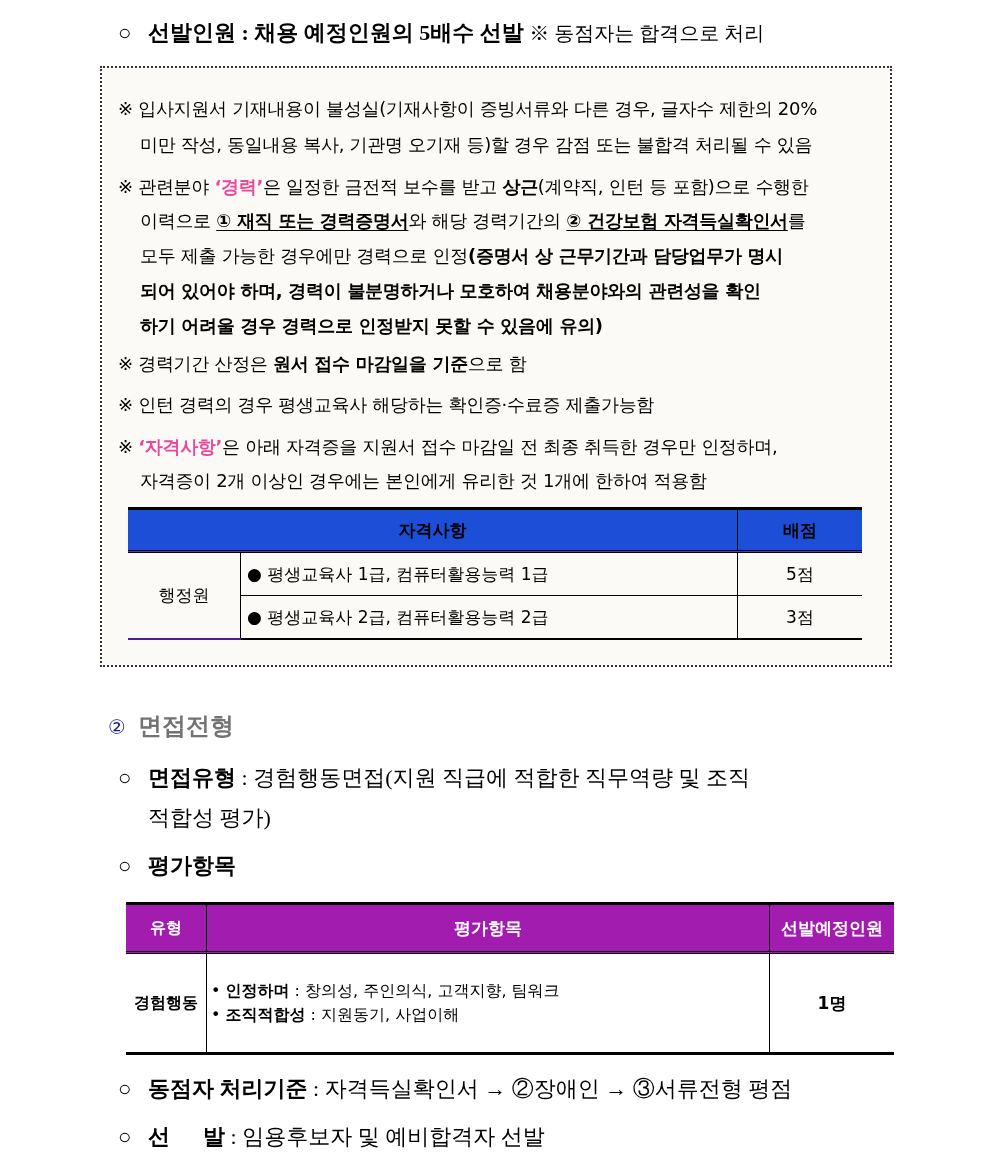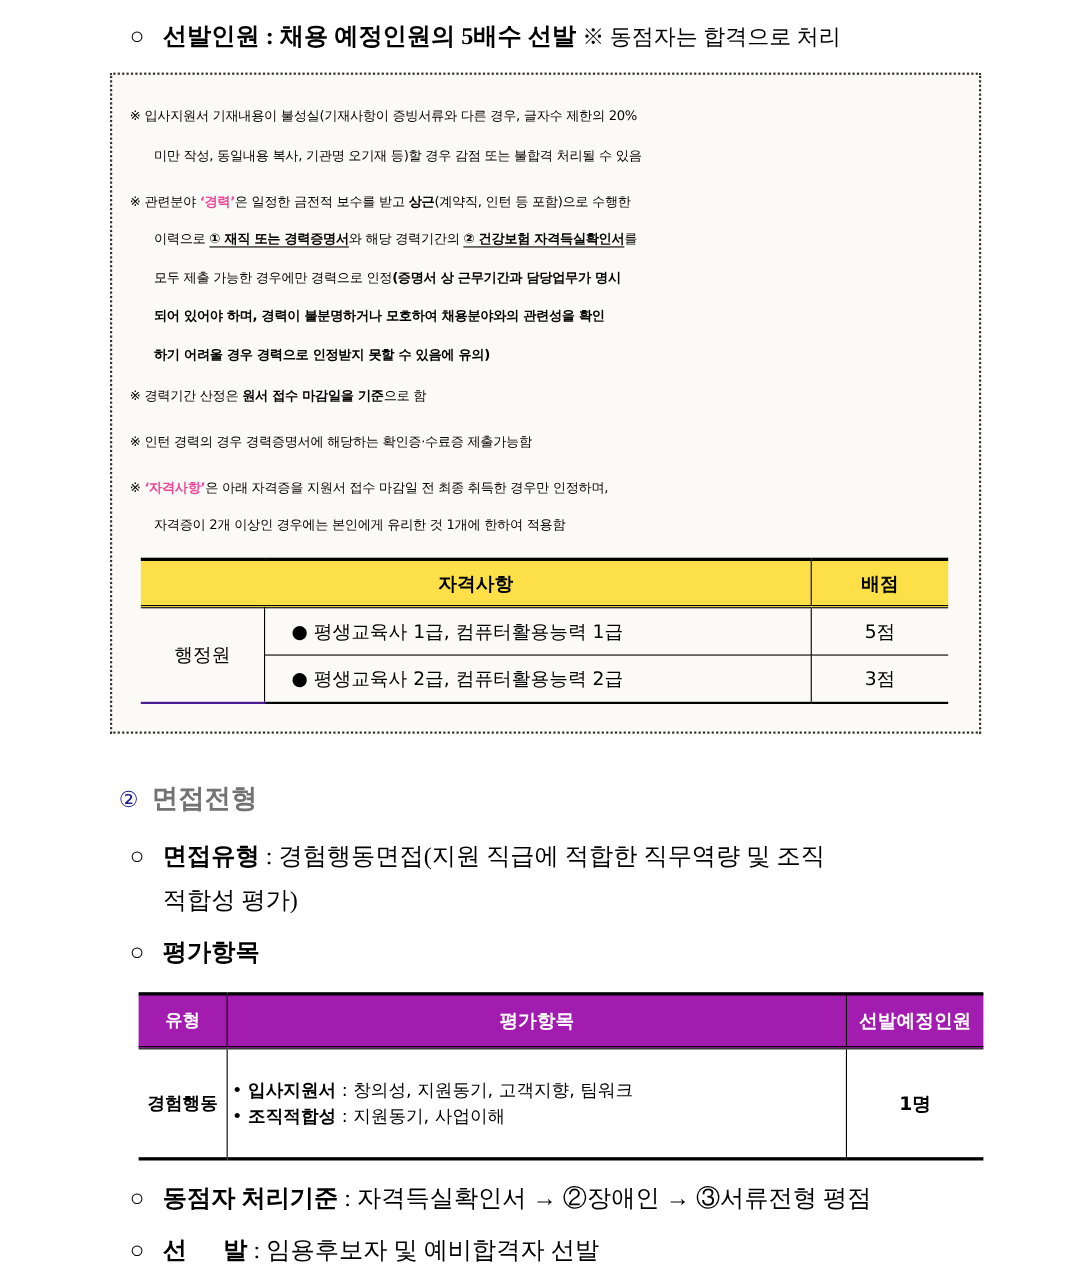--- a/index.html
+++ b/index.html
@@ -14,31 +14,31 @@
   .u { text-decoration: underline; text-underline-offset: 3px; font-weight: bold; }
 
   
   #top-line { left: 118px; top: 18px; font-size: 22px; }
   #top-line .head { font-weight: bold; }
   #top-line .note { font-size: 20px; }
 
   
   #notice-box { left: 100px; top: 66px; width: 792px; height: 601px;
                 background: #fbfaf6; border: 2px dotted #333; box-sizing: border-box; }
-  .note-line { left: 118px; font-size: 12px; letter-spacing: -0.3px; }
+  .note-line { left: 118px; font-size: 18px; letter-spacing: -0.3px; }
   .indent { left: 140px; }
 
   
   #qual-table { left: 128px; top: 507px; width: 734px; border-collapse: collapse; font-size: 17px; }
-  #qual-table th { background: #fde047; font-weight: bold; height: 38px;
+  #qual-table th { background: #1d4ed8; font-weight: bold; height: 38px;
                    border-top: 3px solid #000; border-bottom: 3px double #000; }
   #qual-table td { height: 40px; border-bottom: 1px solid #000; }
   #qual-table tr.last td { border-bottom: 2px solid #000; }
   #qual-table .c-left { border-right: 1px solid #000; text-align: center; width: 110px; }
-  #qual-table .c-mid { border-right: 1px solid #000; padding-left: 24px; }
+  #qual-table .c-mid { border-right: 1px solid #000; padding-left: 6px; }
   #qual-table .c-right { text-align: center; width: 122px; }
   #qual-table th.h-mid { border-right: 1px solid #000; }
 
   
   #sec2-title { left: 108px; top: 710px; font-size: 24px; }
   #sec2-title .num { color: #1a1a8c; font-weight: normal; font-size: 20px; margin-right: 12px; }
   #sec2-title .t { color: #737373; font-weight: bold; }
 
   .main-line { left: 118px; font-size: 22px; }
 
@@ -76,21 +76,21 @@
 <div class="abs line note-line indent" style="top:244px;">
   <span>모두 제출 가능한 경우에만 경력으로 인정</span><b>(증명서 상 근무기간과 담당업무가 명시</b>
 </div>
 <div class="abs line note-line indent b" style="top:279px;">되어 있어야 하며, 경력이 불분명하거나 모호하여 채용분야와의 관련성을 확인</div>
 <div class="abs line note-line indent b" style="top:314px;text-align:right;">하기 어려울 경우 경력으로 인정받지 못할 수 있음에 유의)</div>
 
 <div class="abs line note-line" style="top:352px;">
   <span>※ 경력기간 산정은 </span><b>원서 접수 마감일을 기준</b><span>으로 함</span>
 </div>
 
-<div class="abs line note-line" style="top:393px;">※ 인턴 경력의 경우 경력증명서에 해당하는 확인증·수료증 제출가능함</div>
+<div class="abs line note-line" style="top:393px;">※ 인턴 경력의 경우 평생교육사 해당하는 확인증·수료증 제출가능함</div>
 
 <div class="abs line note-line" style="top:435px;">
   <span>※ </span><span class="blue">‘자격사항’</span><span>은 아래 자격증을  지원서 접수 마감일 전 최종 취득한 경우만 인정하며,</span>
 </div>
 <div class="abs line note-line indent" style="top:469px;">자격증이 2개 이상인 경우에는 본인에게 유리한 것 1개에 한하여 적용함</div>
 
 <table id="qual-table" class="abs">
   <thead>
     <tr>
       <th colspan="2" class="h-mid">자격사항</th>
@@ -130,21 +130,21 @@
       <th class="br">평가항목</th>
       <th class="col3">선발예정인원</th>
     </tr>
   </thead>
   <tbody>
     <tr>
       <td class="br col1">경험행동</td>
       <td class="br col2">
         <div>
           <span>•</span>
-          <b>입사지원서</b><span> : </span><span>창의성, 지원동기, 고객지향, 팀워크</span>
+          <b>인정하며</b><span> : </span><span>창의성, 주인의식, 고객지향, 팀워크</span>
         </div>
         <div>
           <span>•</span>
           <b>조직적합성</b><span> : </span><span>지원동기, 사업이해</span>
         </div>
       </td>
       <td class="col3">1명</td>
     </tr>
   </tbody>
 </table>

